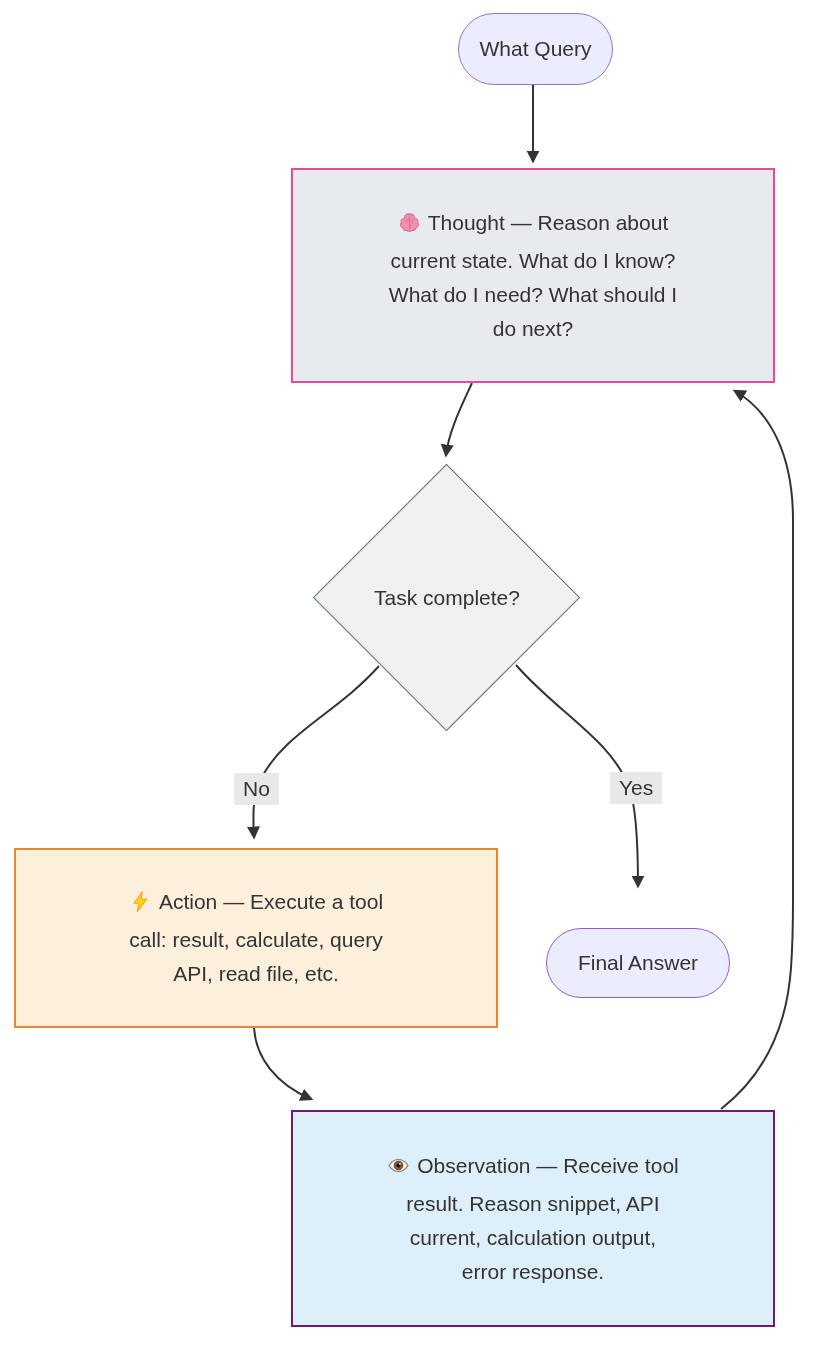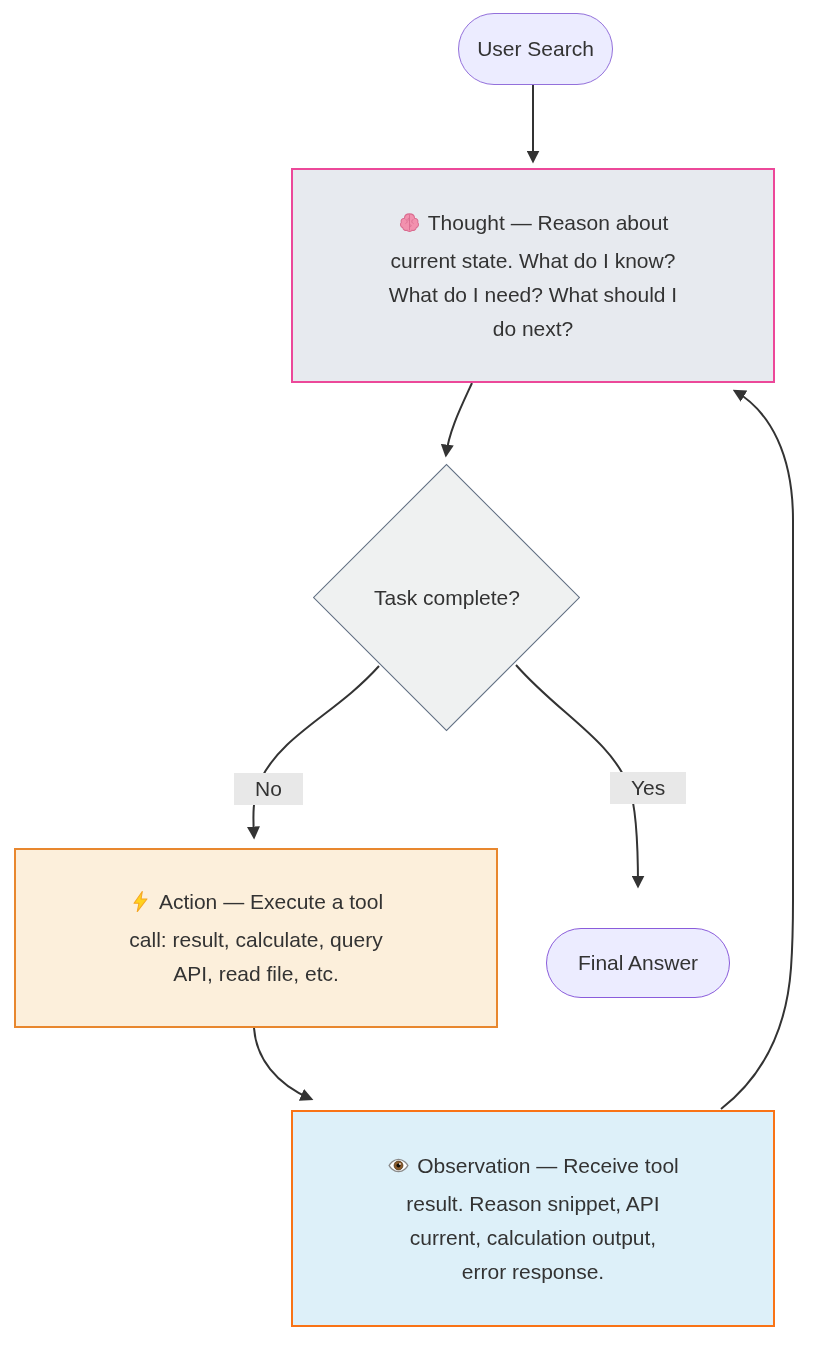--- a/index.html
+++ b/index.html
@@ -7,26 +7,26 @@
   .canvas{position:relative;width:819px;height:1361px;background:#fff;overflow:hidden;}
   .edges{position:absolute;left:0;top:0;z-index:1;}
   .node{position:absolute;box-sizing:border-box;display:flex;flex-direction:column;
         align-items:center;justify-content:center;text-align:center;
         font-size:21px;line-height:34px;color:#333;z-index:2;}
   .stadium{border-radius:37px;}
   .n-user-query{left:458px;top:13px;width:155px;height:72px;background:#ECECFF;border:1.5px solid #9370DB;}
   .n-thought{left:291px;top:168px;width:484px;height:215px;background:#E7EAEF;border:2px solid #ec4899;}
   .n-action{left:14px;top:848px;width:484px;height:180px;background:#FCEFDB;border:2px solid #E8872E;}
   .n-final-answer{left:546px;top:928px;width:184px;height:70px;background:#ECECFF;border:1.5px solid #8A5CDB;}
-  .n-observation{left:291px;top:1110px;width:484px;height:217px;background:#DDF0F9;border:2px solid #f97316;}
+  .n-observation{left:291px;top:1110px;width:484px;height:217px;background:#DDF0F9;border:2px solid #701a75;}
   .diamond-shape{position:absolute;left:352px;top:503px;width:189px;height:189px;
         background:#EFF1F1;border:1.5px solid #5E6C80;transform:rotate(45deg);z-index:2;box-sizing:border-box;}
   .n-decision-label{left:322px;top:503px;width:250px;height:189px;background:transparent;border:none;z-index:3;}
   .edge-label{position:absolute;z-index:4;background:#E8E8E8;color:#333;
-        font-size:21px;line-height:30px;padding:1px 21px;}
+        font-size:21px;line-height:30px;padding:1px 9px;}
   .lbl-no{left:234px;top:773px;}
   .lbl-yes{left:610px;top:772px;}
   .icon{display:inline-block;vertical-align:-4px;margin-right:7px;}
   .icon svg{width:23px;height:23px;display:inline-block;}
   .line{white-space:nowrap;}
 </style>
 </head>
 <body>
 
 <div class="canvas">
@@ -41,21 +41,21 @@
       <path d="M 533 85 L 533 161" marker-end="url(#arrow)"></path>
       <path d="M 472 383 C 461 407 449 431 446 455" marker-end="url(#arrow)"></path>
       <path d="M 379 666 C 337 713 283 734 261 779 C 252 797 253 818 254 837" marker-end="url(#arrow)"></path>
       <path d="M 516 665 C 558 713 611 740 629 787 C 637 808 638 852 638 886" marker-end="url(#arrow)"></path>
       <path d="M 254 1028 C 256 1058 276 1084 311 1099" marker-end="url(#arrow)"></path>
       <path d="M 721 1109 C 757 1081 786 1038 791 968 C 793 940 793 935 793 900 L 793 520 C 793 456 771 412 735 391" marker-end="url(#arrow)"></path>
     </g>
   </svg>
 
   <div class="node stadium n-user-query">
-    <div class="line">User Search</div>
+    <div class="line">What Query</div>
   </div>
 
   <div class="node n-thought">
     <div class="line">
       <span class="icon">
         <svg viewBox="0 0 32 32">
           <path d="M16 4 C11 4 9 7 9 10 C5.5 10 3.5 13 4.5 16 C2.5 18 3.5 22 6.5 23 C7 26 10 28 12.5 26.8 C13.5 29 18.5 29 19.5 26.8 C22 28 25 26 25.5 23 C28.5 22 29.5 18 27.5 16 C28.5 13 26.5 10 23 10 C23 7 21 4 16 4 Z" fill="#F291AE" stroke="#D96B8F" stroke-width="1.4"></path>
           <path d="M16 5 L16 27 M10.5 12 C13.5 12 13.5 16.5 10.5 17.5 M21.5 12 C18.5 12 18.5 16.5 21.5 17.5 M16 10 C13 10 13 13 16 13 M16 19 C19 19 19 22 16 22" fill="none" stroke="#D96B8F" stroke-width="1.2"></path>
         </svg>
       </span><span>Thought — Reason about</span>

